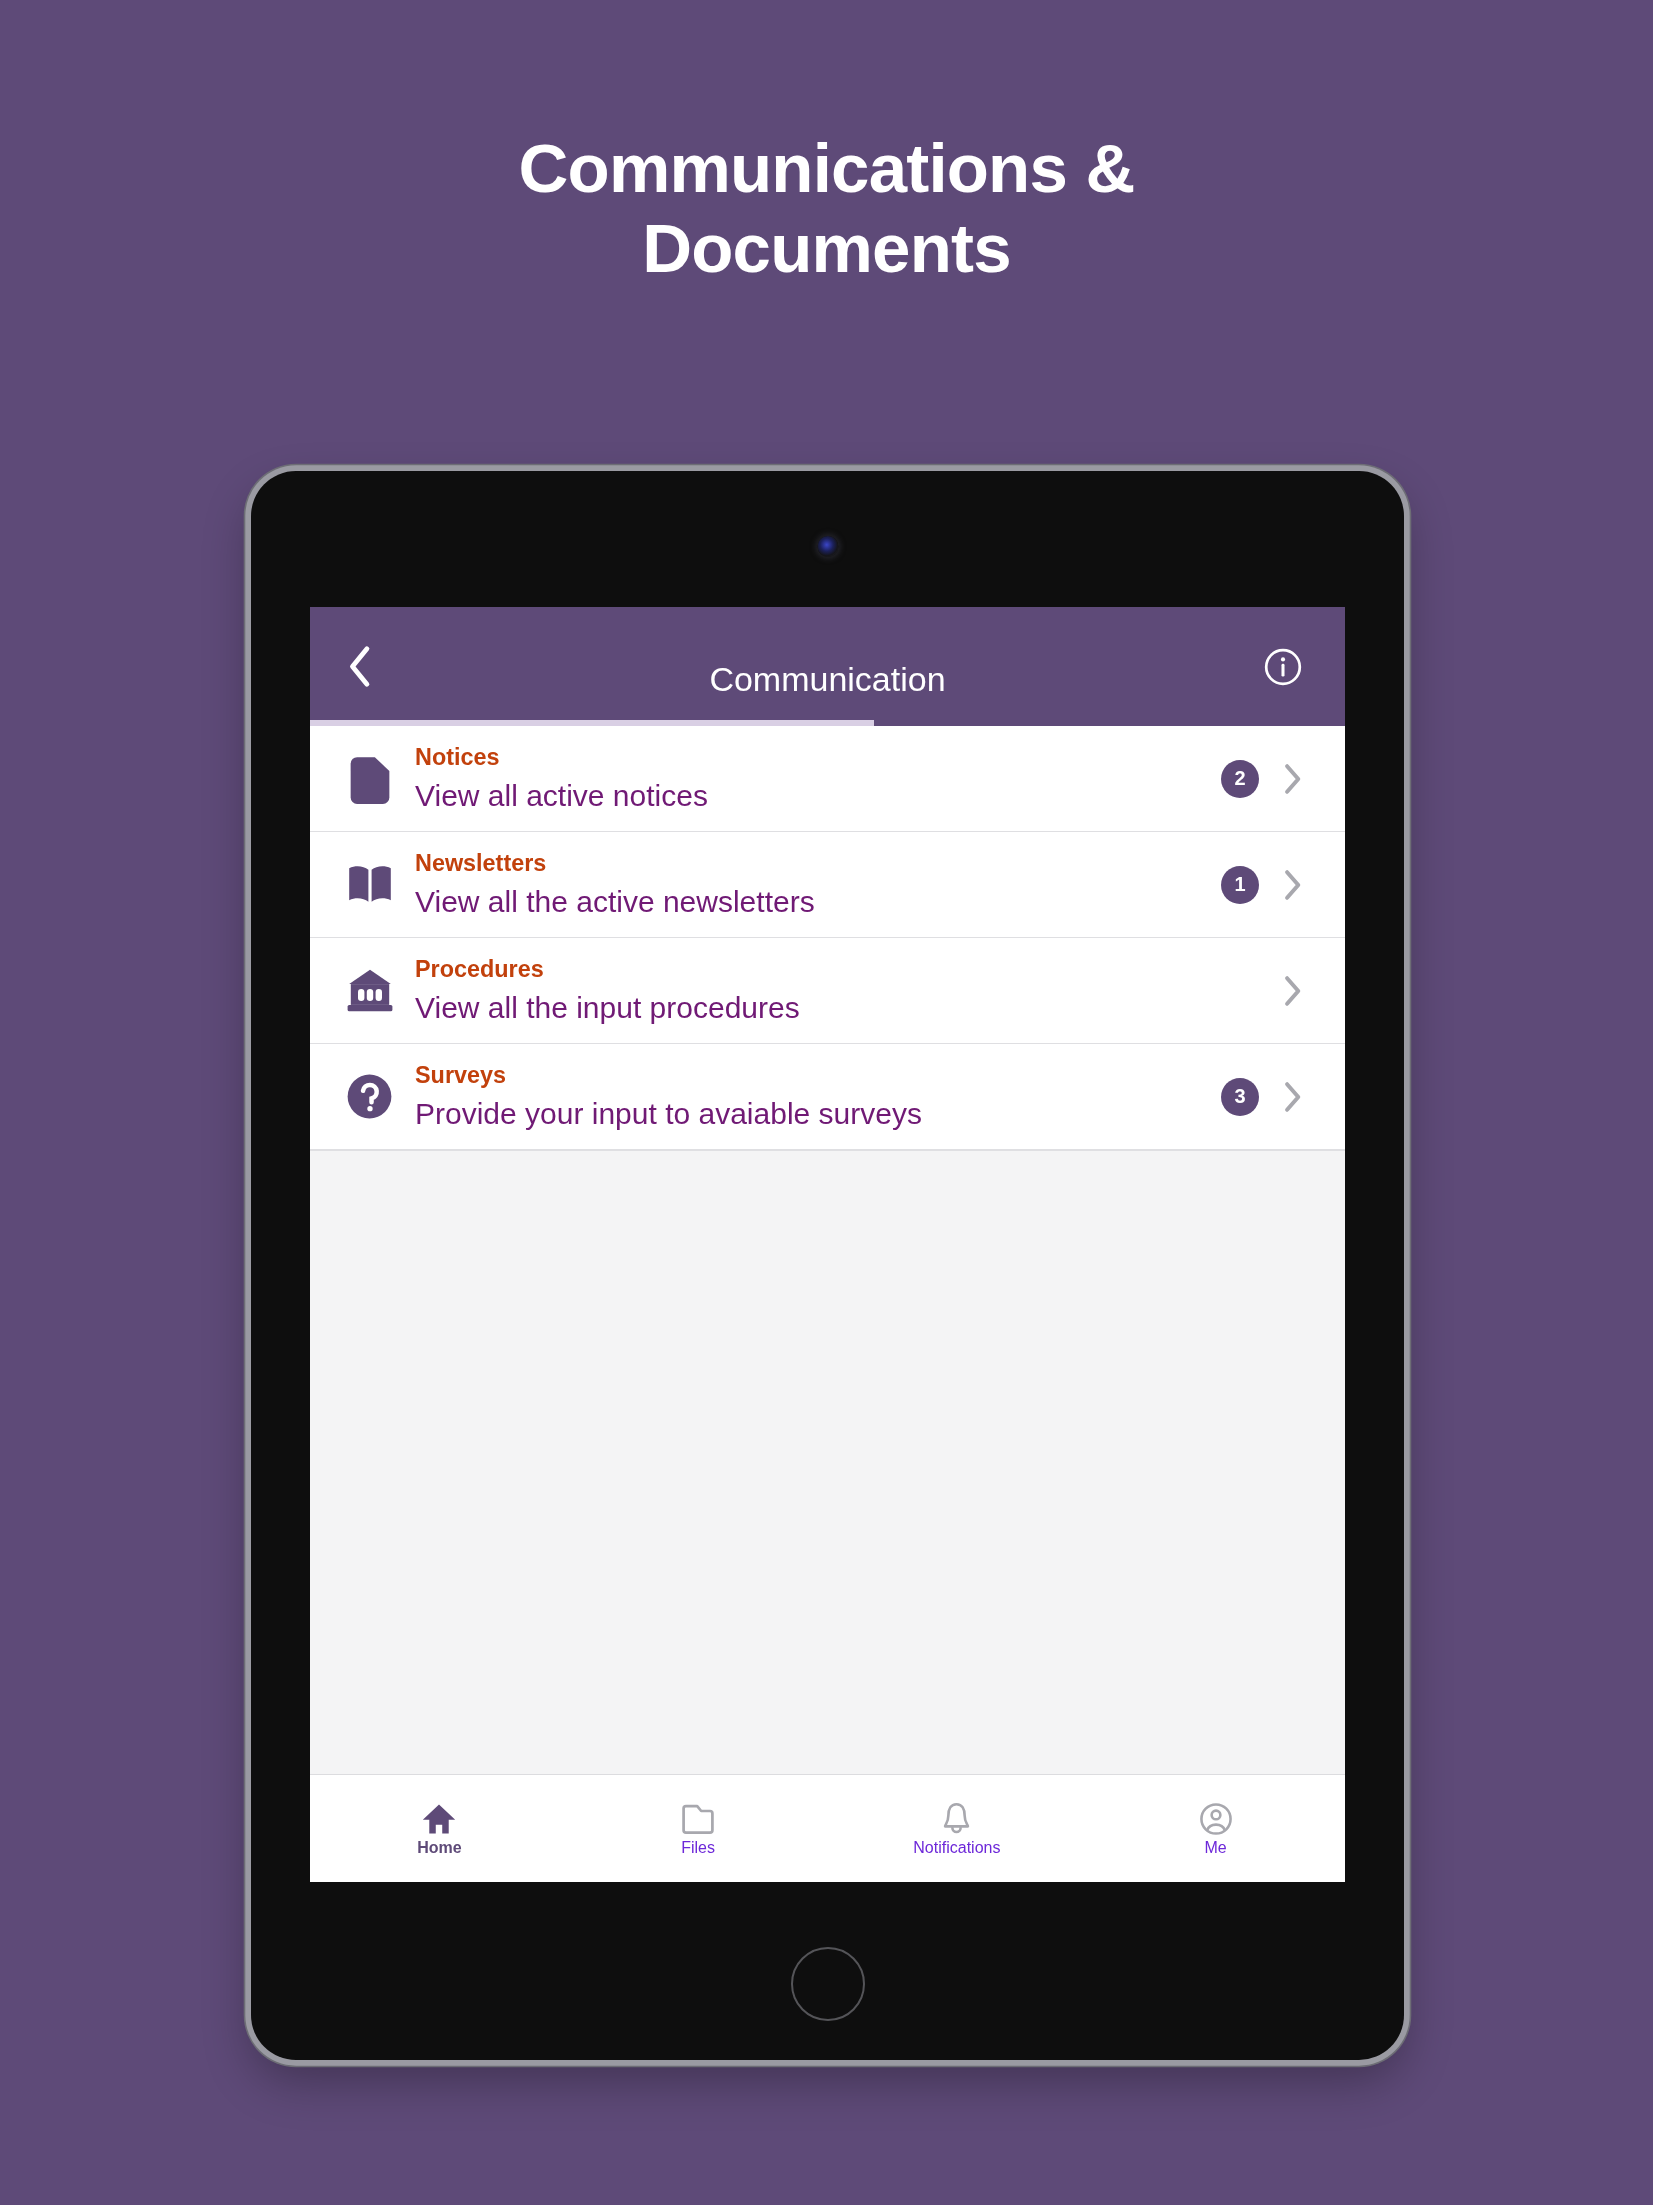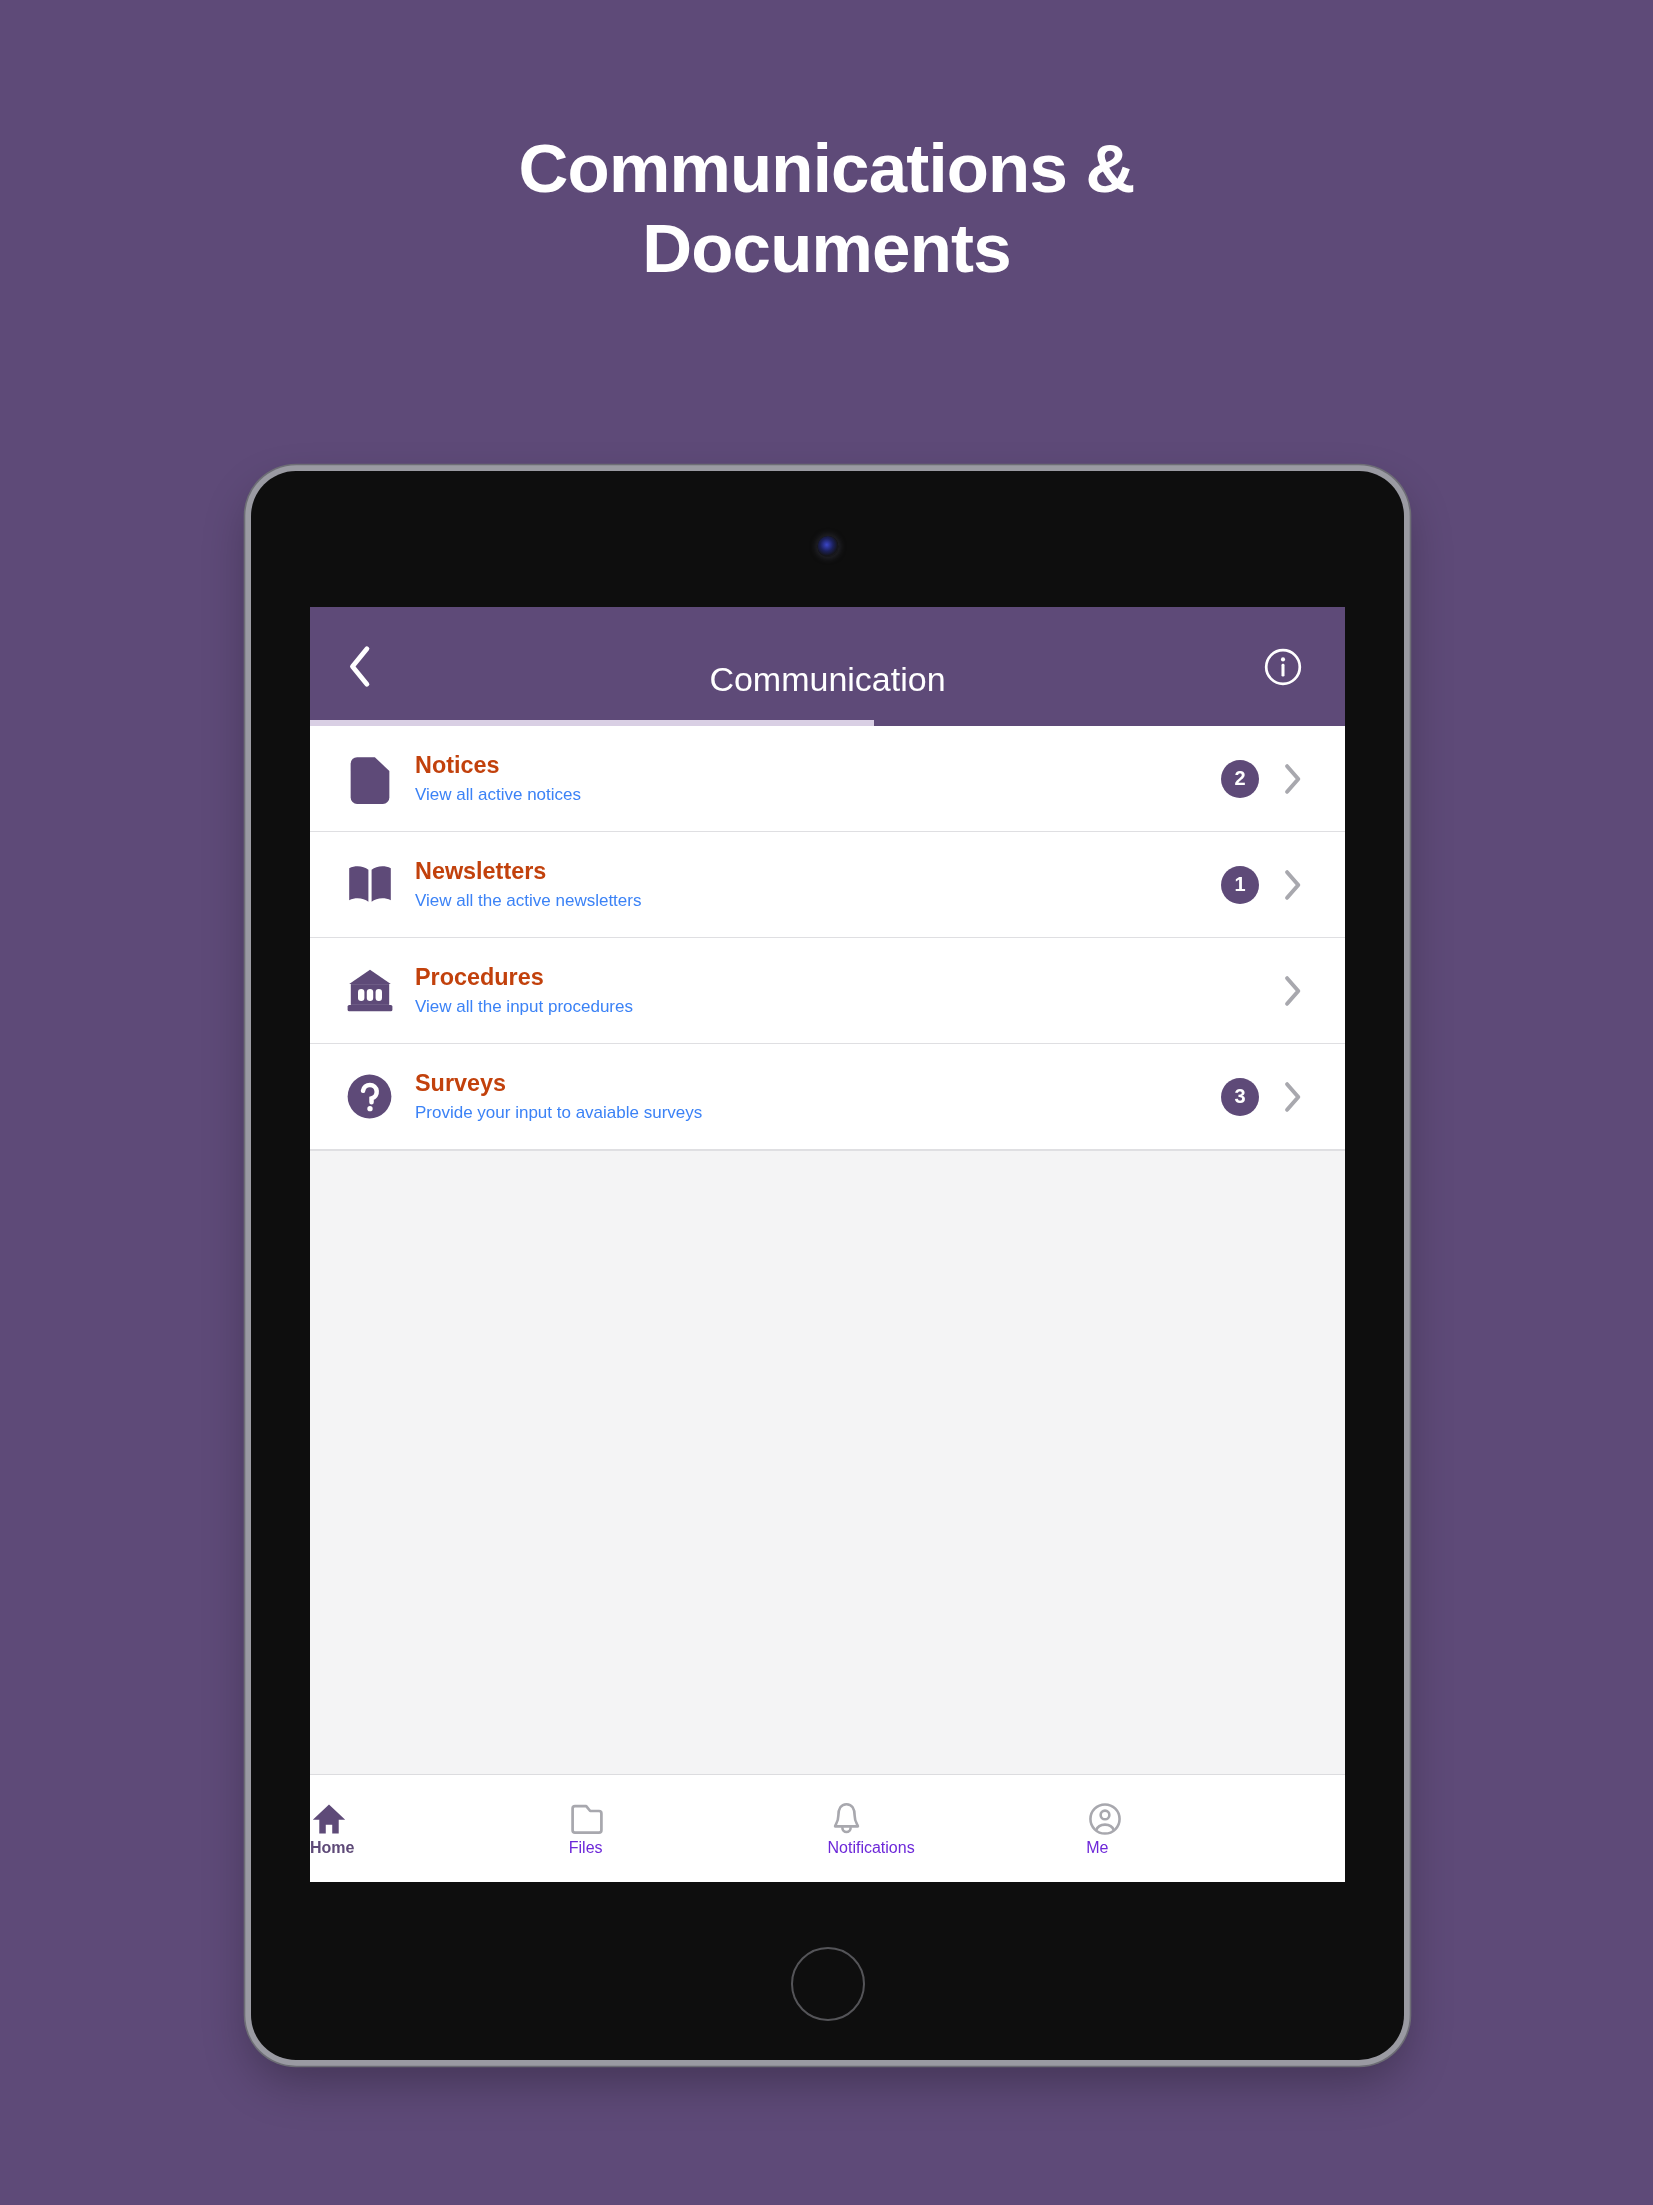--- a/index.html
+++ b/index.html
@@ -141,22 +141,22 @@
   }
   .row-text{ flex:1 1 auto; min-width:0; }
   .row-title{
     color:#c2410c;
     font-size:23.4px;
     font-weight:700;
     line-height:1.25;
     margin-bottom:4.8px;
   }
   .row-sub{
-    color:#3b82f6;
-    font-size:17px;
+    color:#701a75;
+    font-size:30px;
     font-weight:400;
     line-height:1.2;
   }
   .badge{
     width:38px;
     height:38px;
     flex:0 0 38px;
     border-radius:50%;
     background:#5E4A78;
     color:#ffffff;
@@ -186,20 +186,21 @@
     height:108px;
     background:#ffffff;
     border-top:0.8px solid #dcdcdf;
     display:flex;
     align-items:center;
   }
   .nav-item{
     flex:1 1 0;
     display:flex;
     flex-direction:column;
+    align-items:center;
     justify-content:center;
     gap:1px;
   }
   .nav-icon{ width:37px; height:37px; display:flex; align-items:center; justify-content:center; }
   .nav-label{ font-size:16px; color:#6d28d9; font-weight:400; }
   .nav-item.active .nav-label{ color:#5E4A78; font-weight:700; }
 </style>
 </head>
 <body>
 

